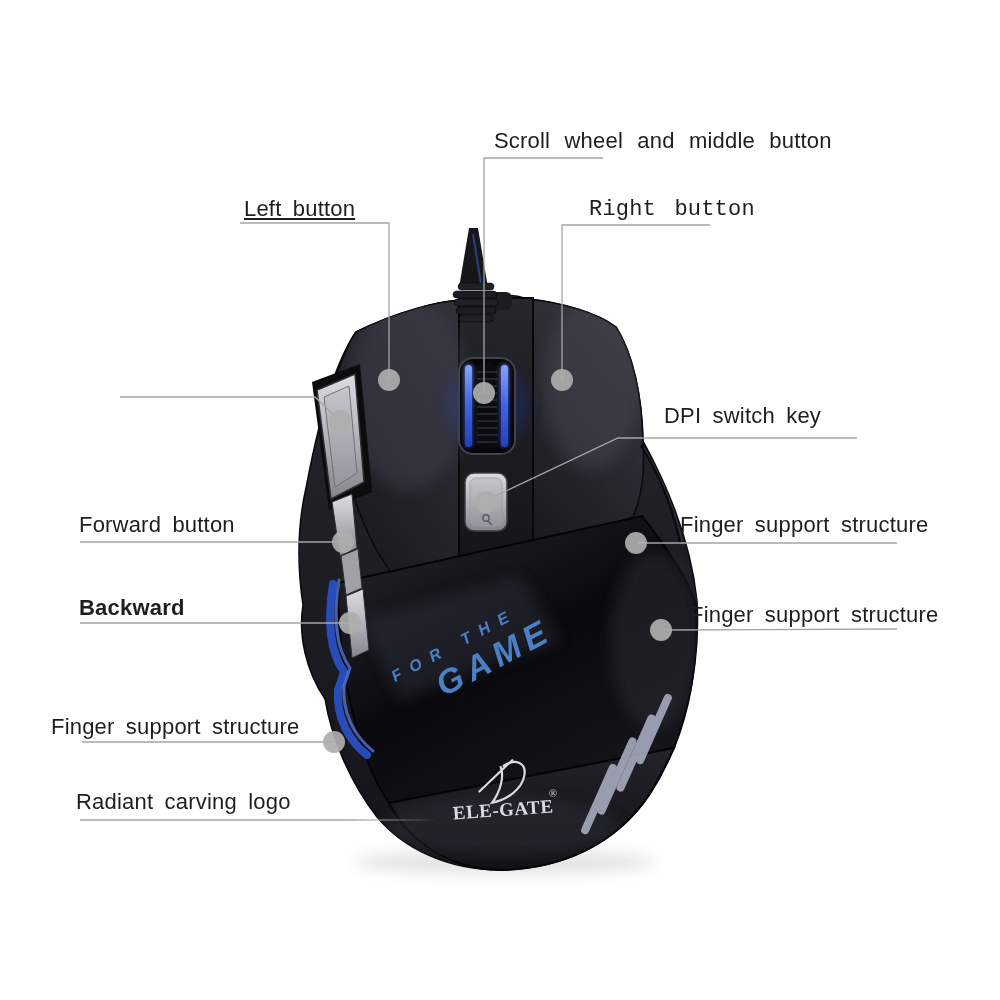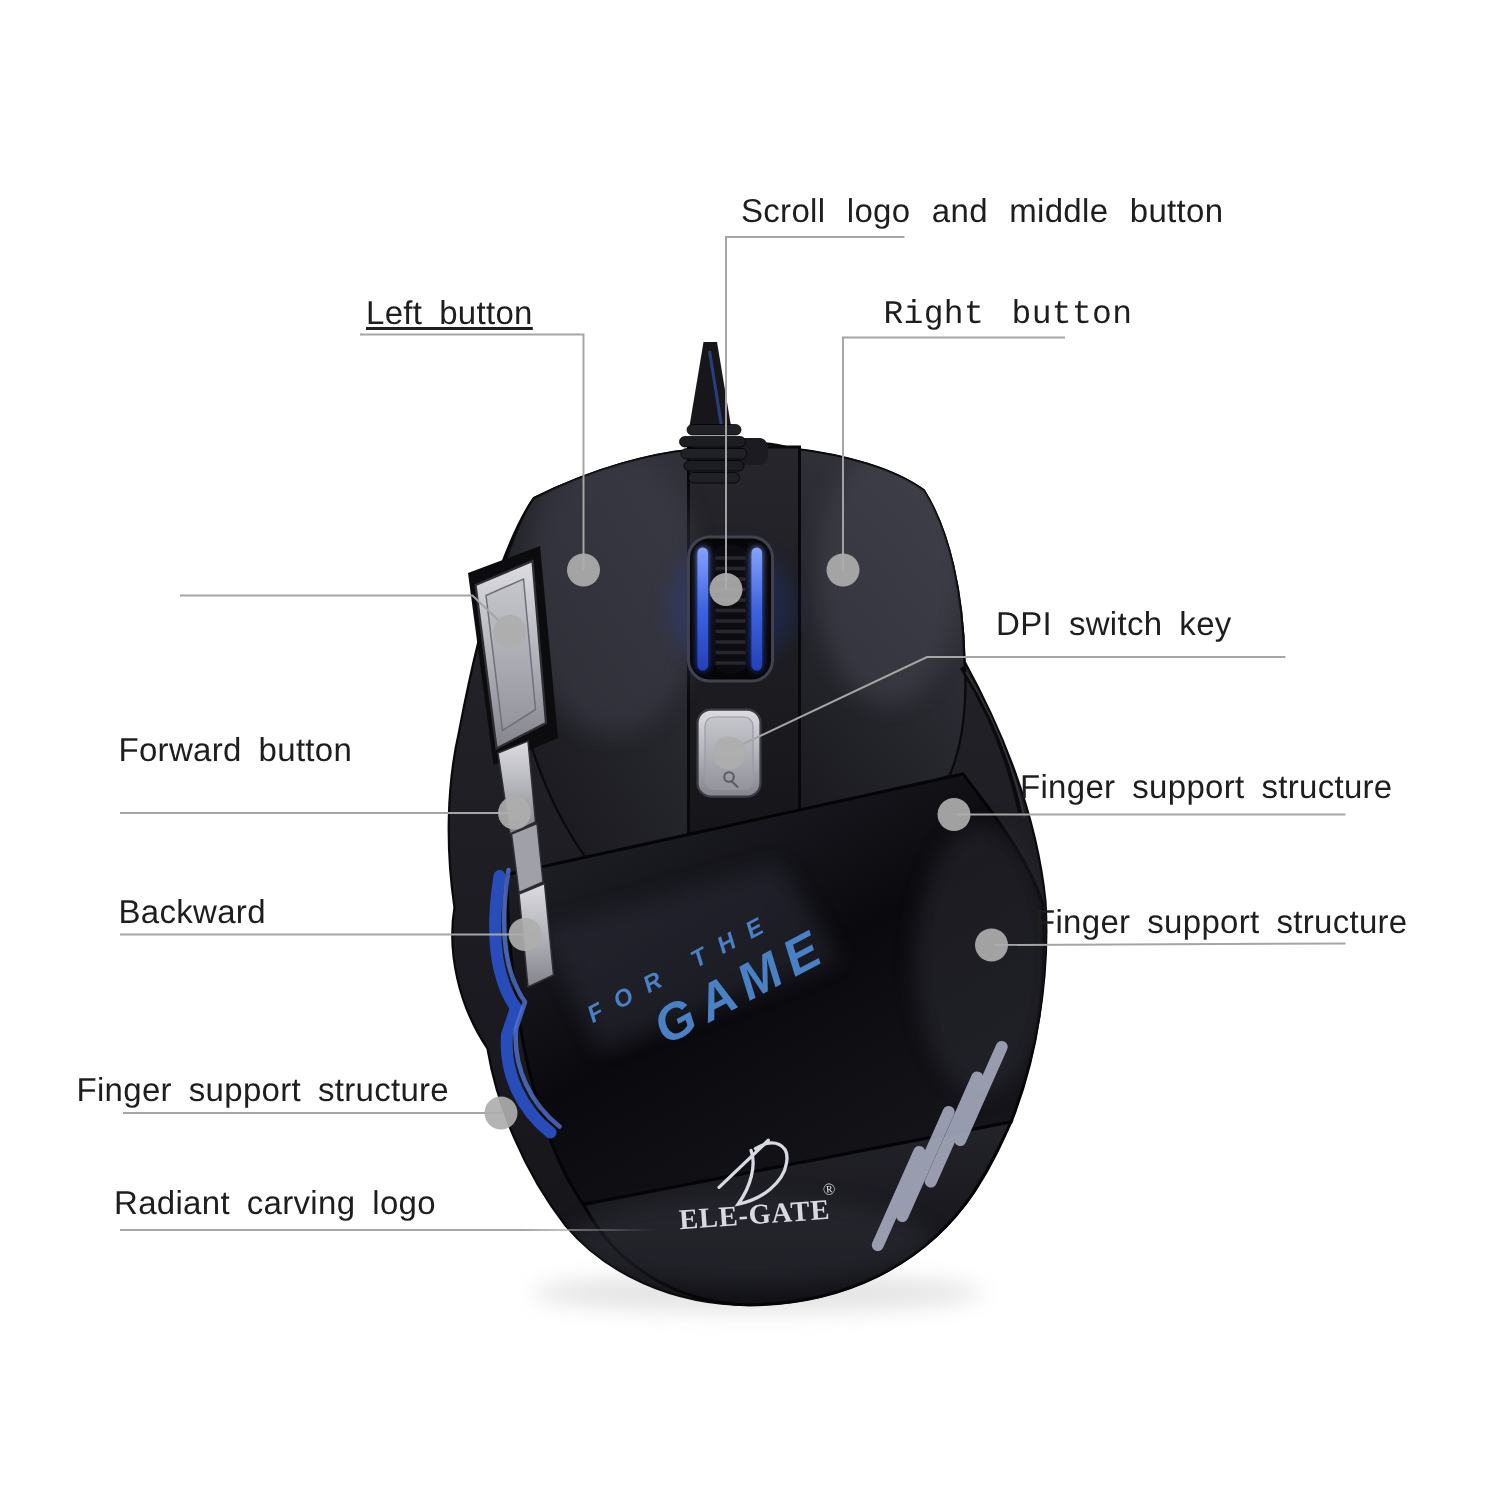--- a/index.html
+++ b/index.html
@@ -221,23 +221,23 @@
       <g>
         <polyline points="82,742 336,742"></polyline>
         <circle cx="334" cy="742" r="11" fill="#aeaeae" stroke="none" opacity="0.92"></circle>
       </g>
       <g>
         <polyline points="80,820 437,820" stroke="url(#gFade)"></polyline>
       </g>
     </g>
   </svg>
 
-  <div class="callout-label wide" style="left:494px;top:129px;">Scroll logo and middle button</div>
+  <div class="callout-label wide" style="left:494px;top:129px;">Scroll wheel and middle button</div>
   <div class="callout-label" style="left:244px;top:197px;text-decoration:underline;">Left button</div>
   <div class="callout-label" style="left:589px;top:198px;font-family:Liberation Mono, monospace;">Right button</div>
   <div class="callout-label" style="left:664px;top:404px;">DPI switch key</div>
-  <div class="callout-label" style="left:79px;top:488px;text-align:right;">Forward button</div>
+  <div class="callout-label" style="left:79px;top:513px;text-align:right;">Forward button</div>
   <div class="callout-label" style="left:680px;top:513px;">Finger support structure</div>
-  <div class="callout-label" style="left:79px;top:596px;">Backward</div>
+  <div class="callout-label" style="left:79px;top:596px;font-weight:bold;">Backward</div>
   <div class="callout-label" style="left:690px;top:603px;">Finger support structure</div>
   <div class="callout-label" style="left:51px;top:715px;">Finger support structure</div>
   <div class="callout-label" style="left:76px;top:790px;">Radiant carving logo</div>
 </div>
 
 </body></html>

